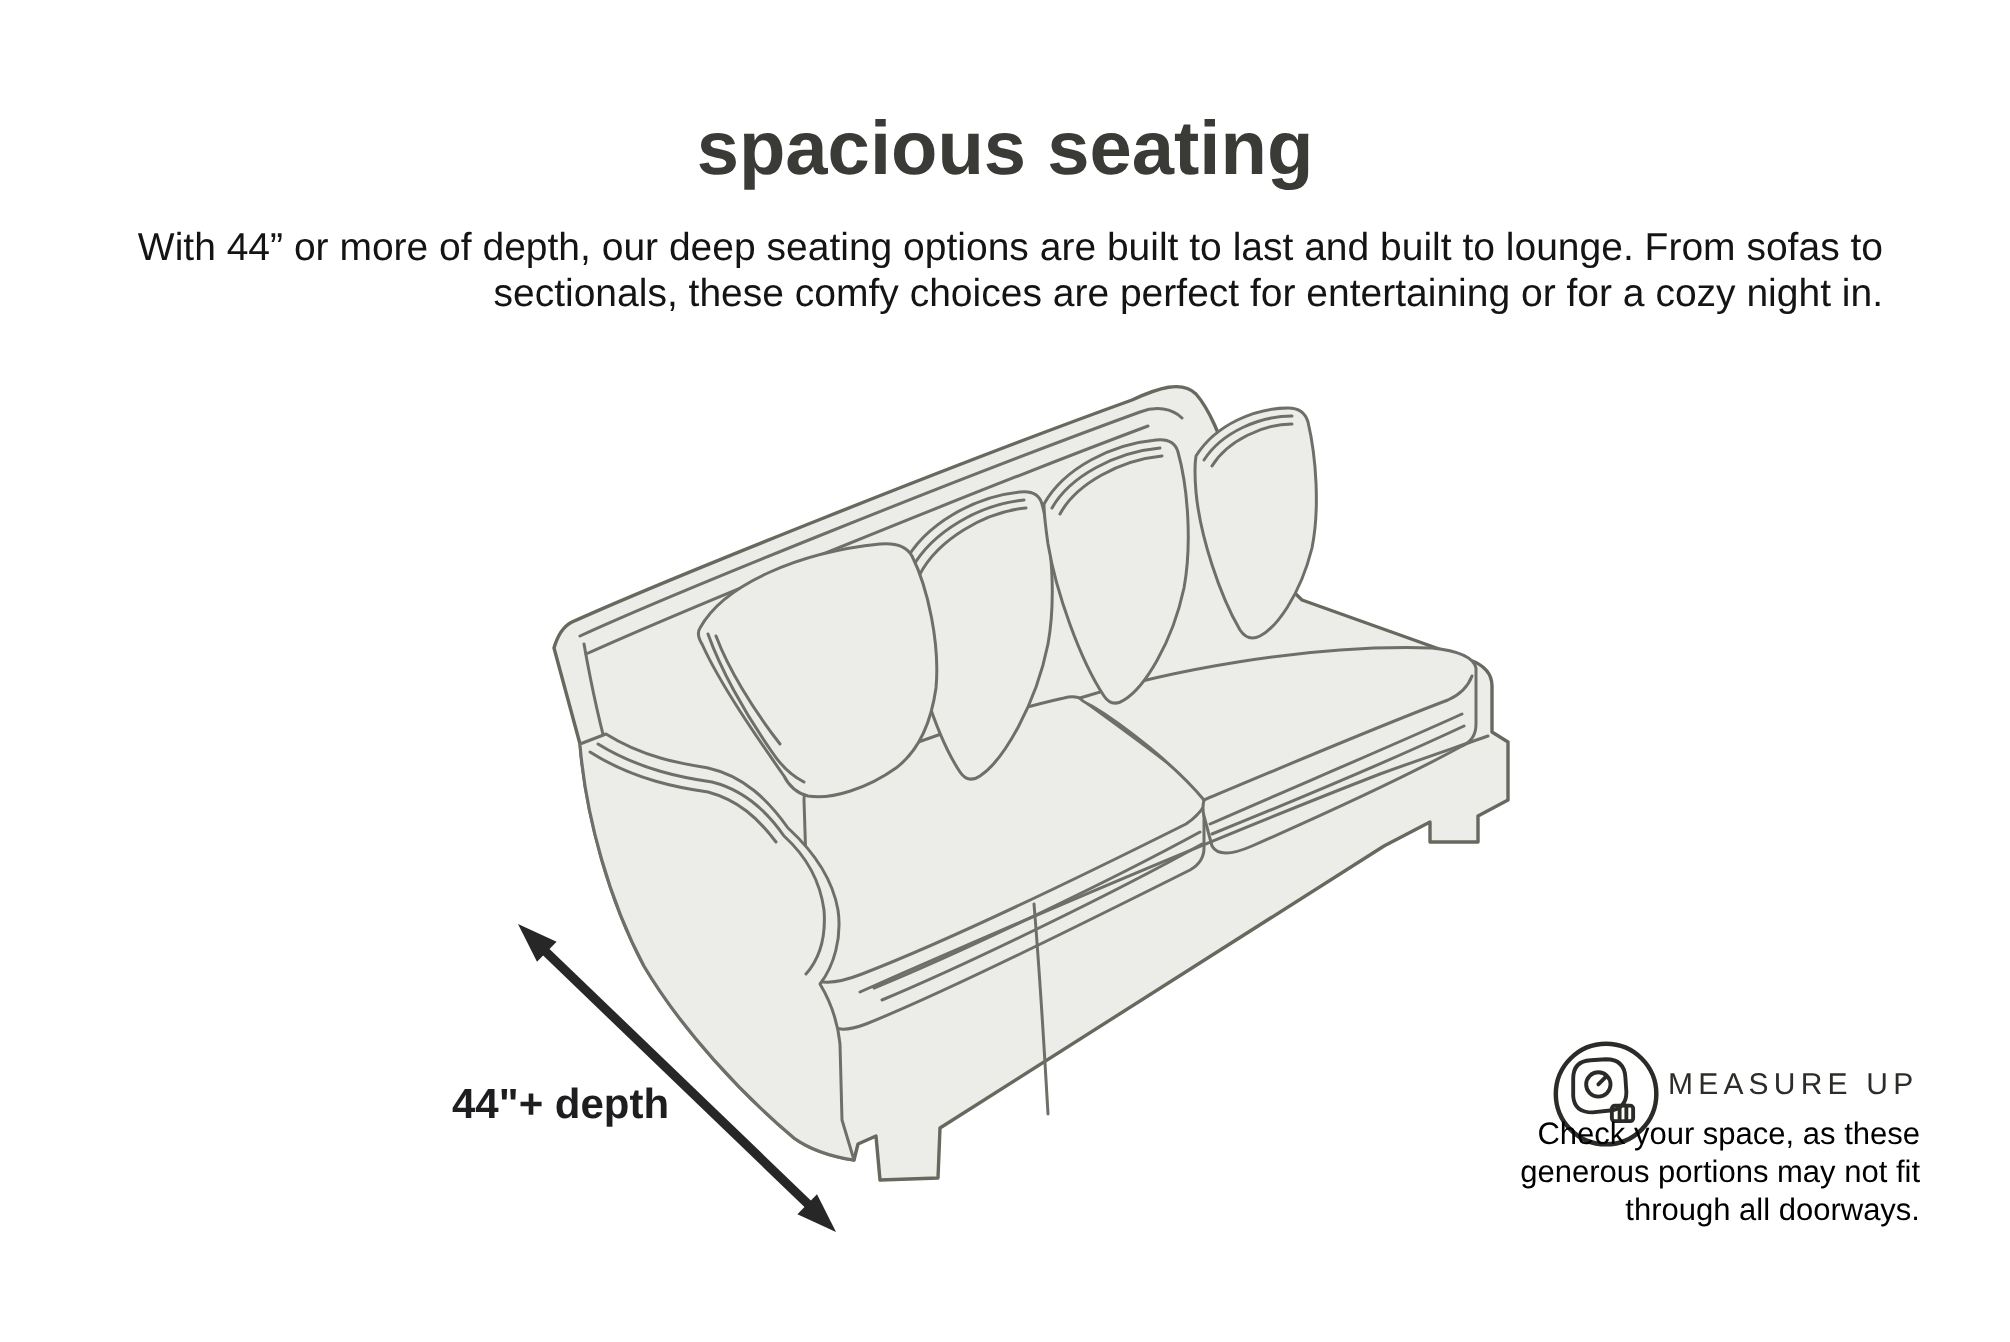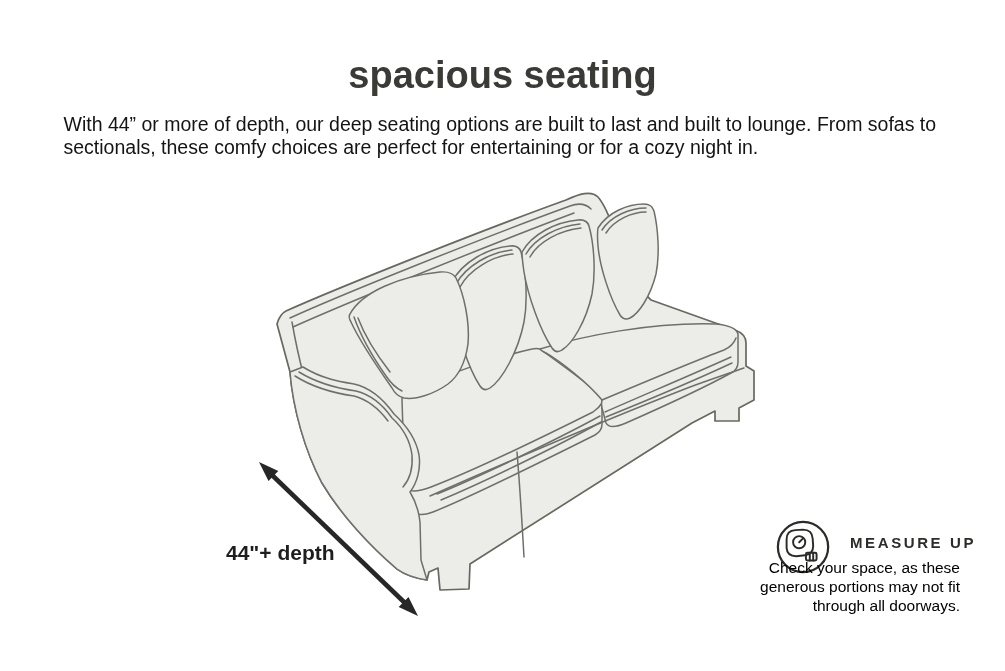--- a/index.html
+++ b/index.html
@@ -6,31 +6,31 @@
   .stage{
     position:relative;width:1005px;height:671px;background:#ffffff;overflow:hidden;
     font-family:"Liberation Sans","DejaVu Sans",sans-serif;
   }
   .title{
     position:absolute;top:54px;left:0;width:100%;text-align:center;
     font-size:38px;font-weight:700;letter-spacing:0px;color:#3a3a36;
   }
   .desc{
     position:absolute;top:113px;left:50%;transform:translateX(-50%);
-    width:878px;text-align:left;font-size:19.5px;line-height:1.2;color:#141414;
+    width:878px;text-align:right;font-size:19.5px;line-height:1.2;color:#141414;
   }
   .art{position:absolute;left:0;top:0;width:1005px;height:671px;}
   .depth-label{
     position:absolute;left:226px;top:541px;font-size:21px;font-weight:700;color:#1e1e20;
     white-space:nowrap;
   }
   .measure{position:absolute;left:742px;top:517px;width:218px;}
   .measure-icon{position:absolute;left:33px;top:2px;width:58px;height:58px;}
   .measure-label{
-    position:absolute;left:108px;top:17px;font-size:15px;font-weight:700;
+    position:absolute;left:92px;top:17px;font-size:15px;font-weight:400;
     letter-spacing:2.6px;color:#2c2c29;white-space:nowrap;
   }
   .measure-note{
     position:absolute;left:0;top:41px;width:218px;text-align:right;
     font-size:15.5px;line-height:1.24;color:#000000;
   }
   svg .ln{fill:none;stroke:#6f6f6a;stroke-width:1.5;stroke-linecap:round;stroke-linejoin:round;}
   svg .fl{fill:#ecece9;stroke:#6f6f6a;stroke-width:1.5;stroke-linejoin:round;}
   svg .sil{fill:#ecece9;stroke:#68685f;stroke-width:1.7;stroke-linejoin:round;}
 </style>

